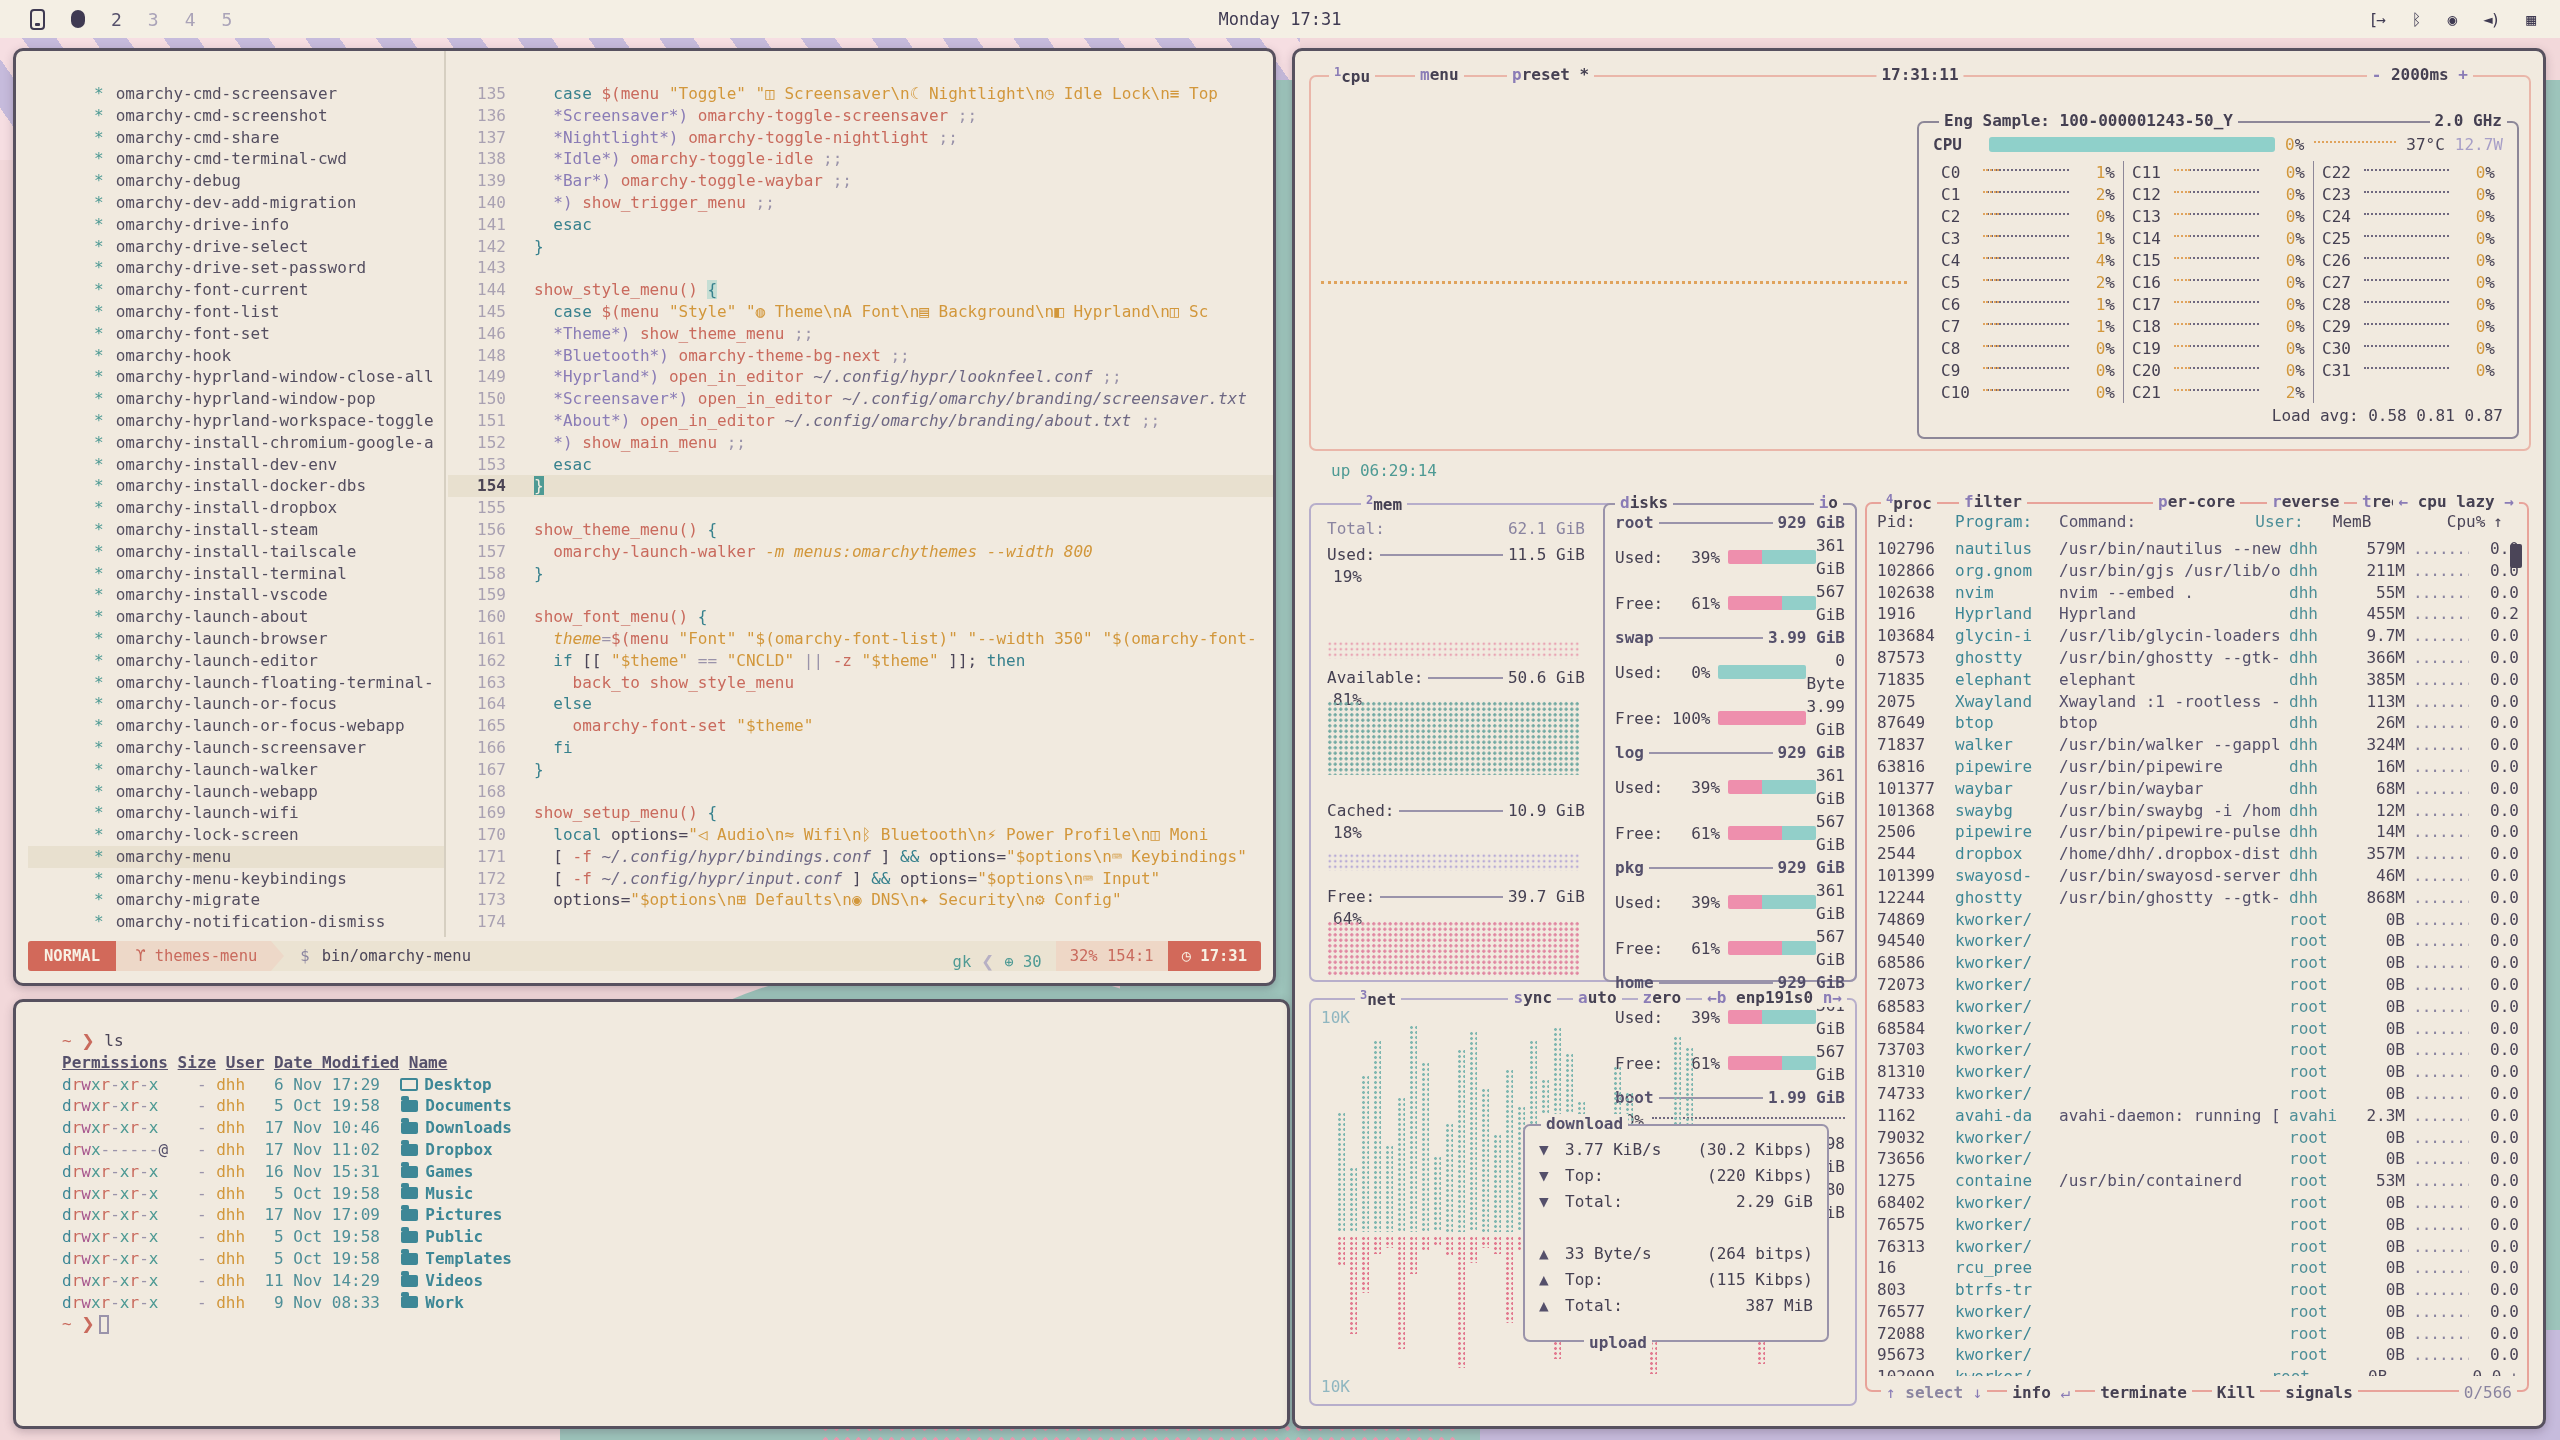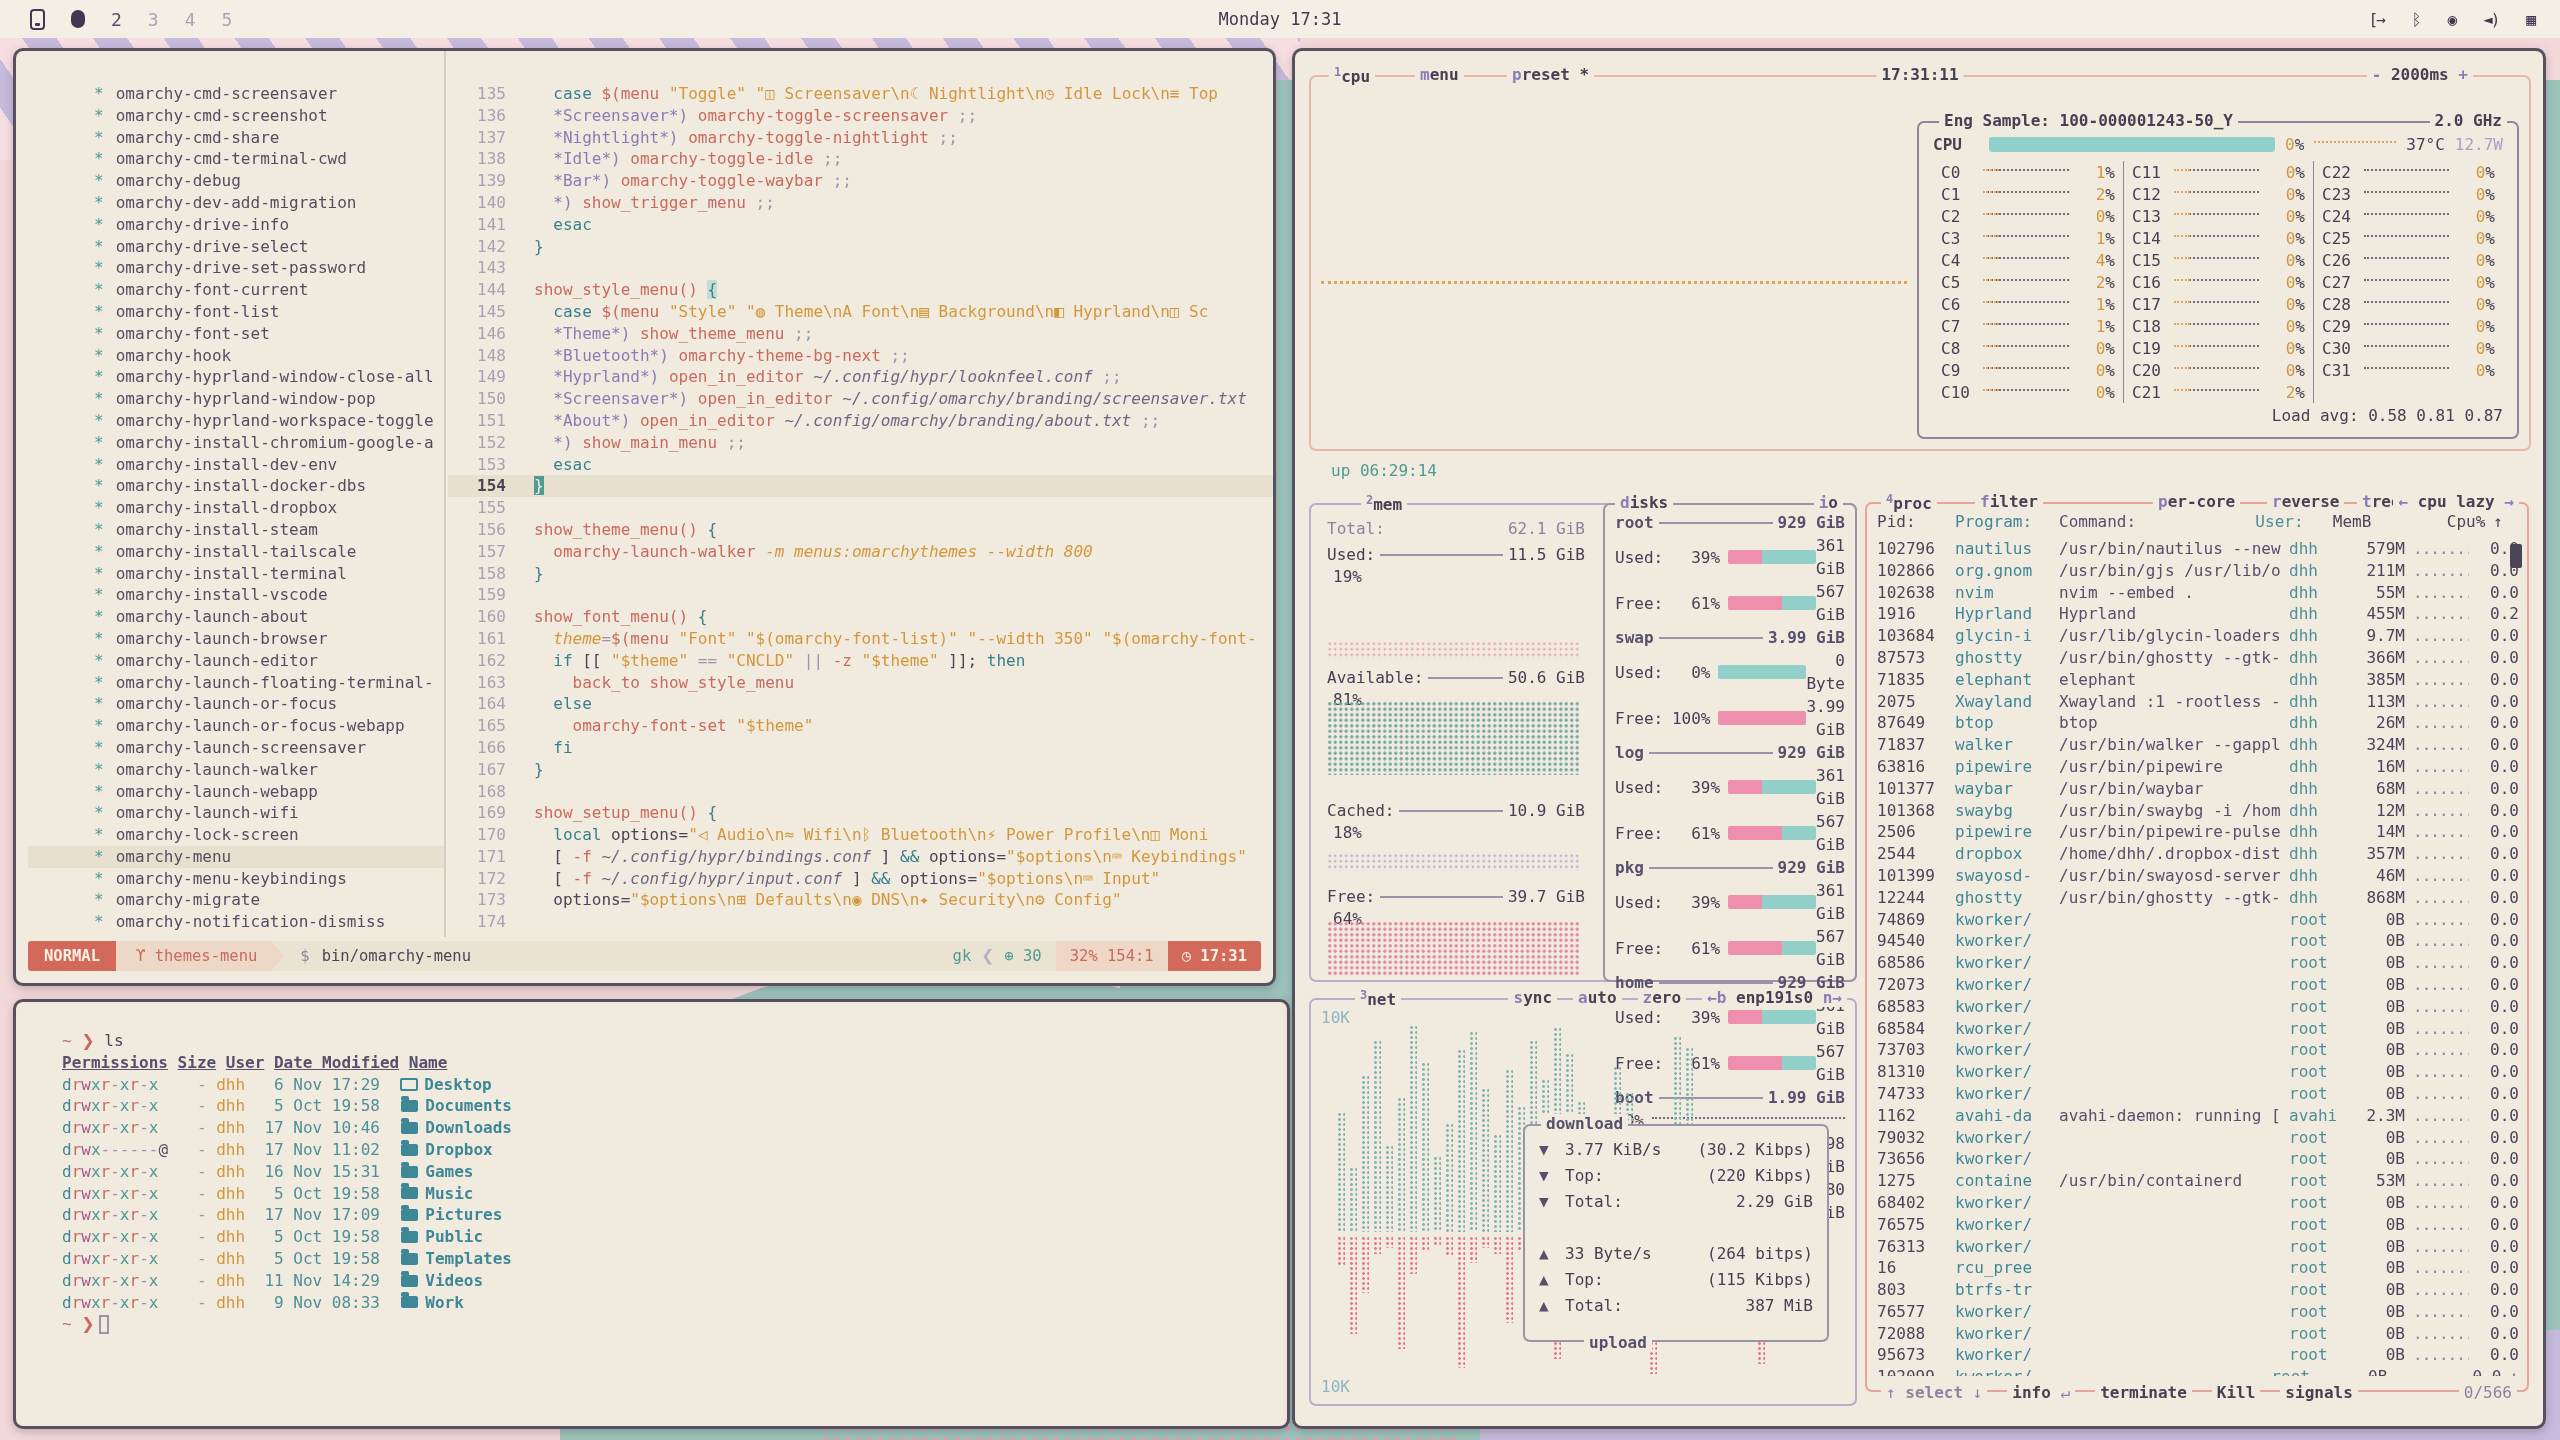--- a/index.html
+++ b/index.html
@@ -52,21 +52,21 @@
   .tk-i { color:#6e6884; font-style:italic; } .tk-a { color:#d2973b; font-style:italic; }
   .tk-M { background:#c5ded4; } .tk-C { background:#4e9a94; color:#f4ede0; }
 
   .statusline { position:absolute; left:12px; right:12px; bottom:12px; height:30px; background:#ebe3d2; border-radius:3px; display:flex; align-items:center; font-size:15.5px; overflow:hidden; }
   .sl-mode { background:#d2695a; color:#f8f1e4; font-weight:bold; padding:0 16px; height:100%; display:flex; align-items:center; }
   .sl-arr1 { width:0; height:0; border-top:15px solid transparent; border-bottom:15px solid transparent; border-left:13px solid #d2695a; }
   .sl-branch { background:#edd8c8; color:#c96a5d; height:100%; display:flex; align-items:center; padding:0 14px 0 4px; margin-left:-13px; padding-left:20px; }
   .sl-arr2 { width:0; height:0; border-top:15px solid transparent; border-bottom:15px solid transparent; border-left:13px solid #edd8c8; }
   .sl-path { color:#4b4558; margin-left:16px; }
   .sl-path .dollar { color:#8d87a0; margin-right:12px; }
-  .sl-right { margin-left:auto; display:flex; align-items:center; height:100%; }
+  .sl-right { margin-left:auto; display:flex; align-items:flex-end; height:100%; }
   .sl-keys { color:#4e9a94; margin-right:10px; }
   .sl-sep { color:#b7b0c4; margin-right:10px; font-family:"DejaVu Sans",sans-serif; }
   .sl-plug { color:#4e9a94; margin-right:14px; }
   .sl-pos { background:#eed7c6; color:#c96a5d; height:100%; display:flex; align-items:center; padding:0 14px; }
   .sl-time { background:#d2695a; color:#f8f1e4; font-weight:bold; height:100%; display:flex; align-items:center; padding:0 14px; }
 
   
   .sh-body { padding:28px 0 0 46px; font-size:16px; line-height:21.8px; color:#4b4558; }
   .shrow { white-space:pre; display:flex; align-items:center; }
   .hu { text-decoration:underline; color:#55506b; font-weight:bold; }
@@ -835,21 +835,21 @@
               <span class="tri">▲</span>
               <span class="niv">Total:</span>
               <span class="nir">387 MiB</span>
             </div>
           </div>
       </div>
     </div>
 
     <div class="bbox proc-box">
       <span class="btab" style="left:14px"><span class="sup">4</span><span>proc</span></span>
-      <span class="btab" style="left:108px"><span class="hot">f</span>ilter</span>
+      <span class="btab" style="left:92px"><span class="hot">f</span>ilter</span>
       <span class="btab" style="left:286px"><span class="hot">p</span>er-core</span>
       <span class="btab" style="left:400px"><span class="hot">r</span>everse</span>
       <span class="btab" style="left:490px"><span class="hot">t</span>ree</span>
       <span class="btab" style="right:8px"><span class="hot">←</span> <span>cpu lazy</span> <span class="hot">→</span></span>
       <div class="prhead">
         <span class="pc-pid">Pid:</span>
         <span class="pc-prog">Program:</span>
         <span class="pc-cmd">Command:</span>
         <span class="pc-user">User:</span>
         <span class="pc-mem">MemB</span>

